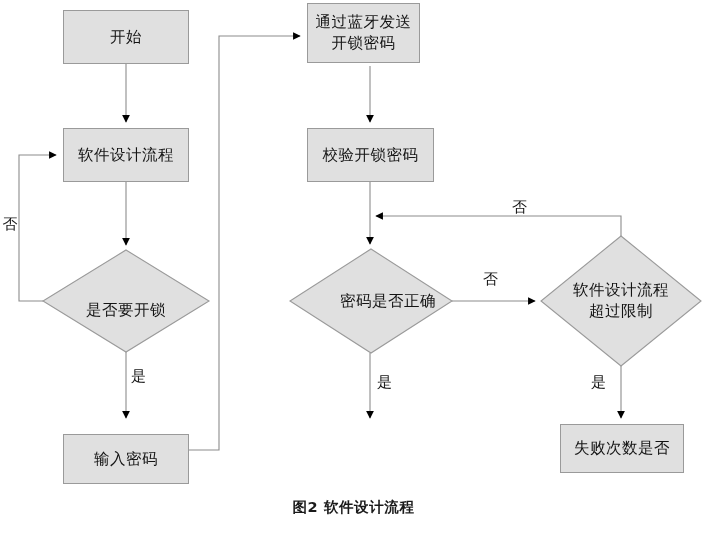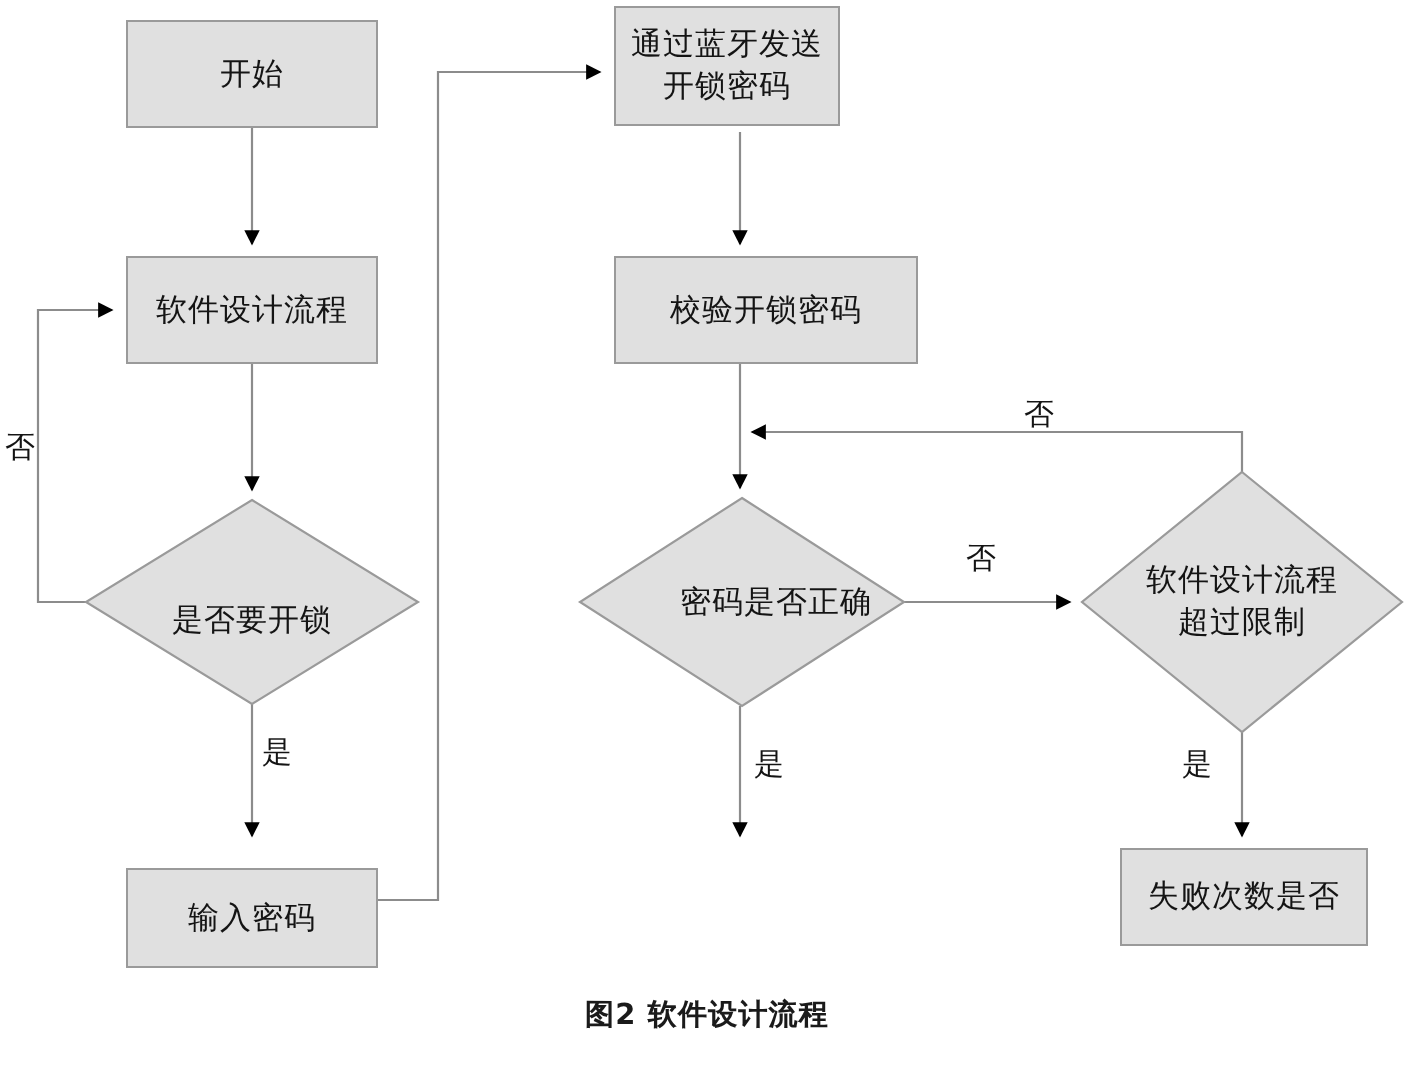--- a/index.html
+++ b/index.html
@@ -130,21 +130,21 @@
 
   <div class="node proc" style="left:63px; top:10px; width:126px; height:54px;">开始</div>
 
   <div class="node proc" style="left:63px; top:128px; width:126px; height:54px;">软件设计流程</div>
 
   <div class="node proc" style="left:63px; top:424px; width:126px; height:50px;margin-top:10px;">输入密码</div>
 
   <div class="node proc" style="left:307px; top:3px; width:113px; height:60px;">通过蓝牙发送
 开锁密码</div>
 
-  <div class="node proc" style="left:307px; top:128px; width:152px; height:54px;text-align:right;">校验开锁密码</div>
+  <div class="node proc" style="left:307px; top:128px; width:127px; height:54px;text-align:right;">校验开锁密码</div>
 
 
   <div class="node proc" style="left:560px; top:424px; width:124px; height:49px;">失败次数是否</div>
 
   <div class="diamond-label" style="left:56px; top:290px; width:140px; height:40px;">是否要开锁</div>
 
   <div class="diamond-label" style="left:318px; top:281px; width:140px; height:40px;">密码是否正确</div>
 
   <div class="diamond-label" style="left:551px; top:274px; width:140px; height:54px;">软件设计流程
 超过限制</div>

